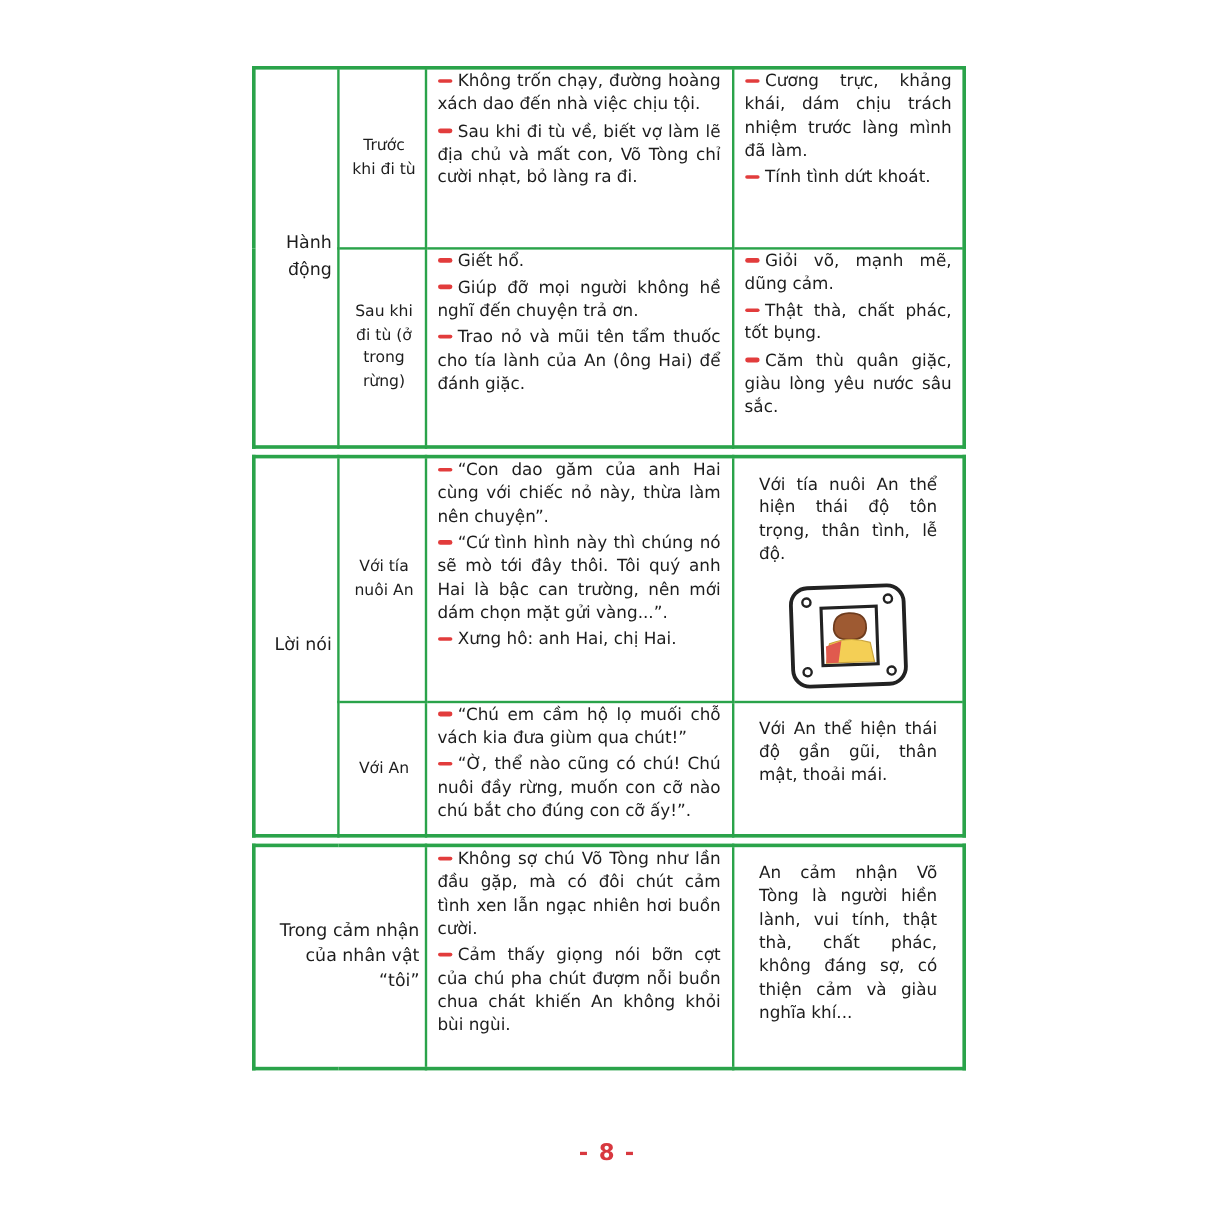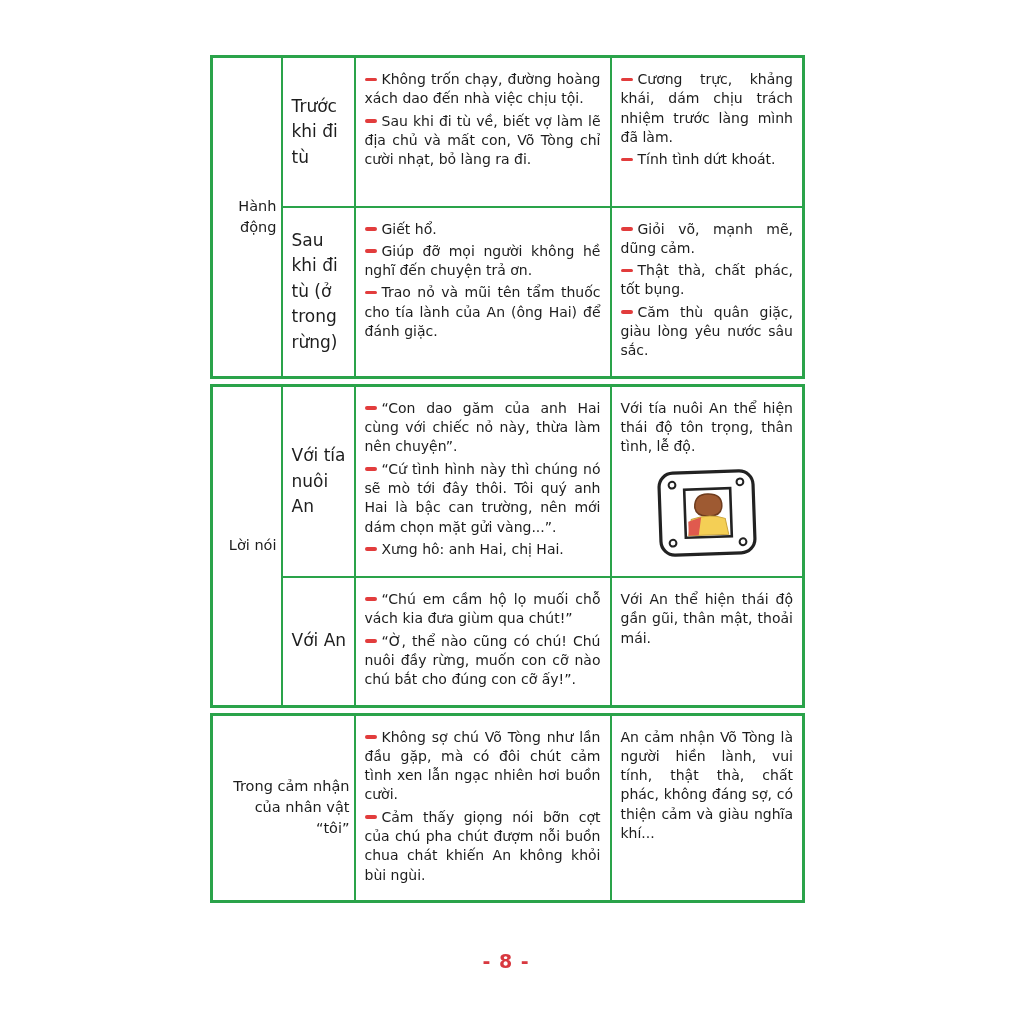--- a/index.html
+++ b/index.html
@@ -22,30 +22,30 @@
   table.sec td{border:2.6px solid var(--border-green);}
   col.w1{width:70px;} col.w2{width:73px;} col.w3{width:256px;} col.w4{width:193px;}
   tr.h150{height:150px;} tr.h166{height:166px;} tr.h188{height:188px;}
   tr.h112{height:112px;} tr.h186{height:186px;} tr.h50{height:50px;}
   td.lab{
     vertical-align:middle;padding:4px 4px 4px 9px;
     font-size:14.5px;line-height:1.45;text-align:right;
   }
   td.sub{
     vertical-align:middle;padding:4px 5px 4px 9px;
-    font-size:17px;line-height:1.5;
+    font-size:13px;line-height:1.5;text-align:center;
   }
-  td.det,td.qua{vertical-align:top;padding:12px 9px;font-size:14px;line-height:1.38;}
+  td.det,td.qua{vertical-align:top;padding:1px 9px;font-size:14px;line-height:1.38;}
   td.sum{vertical-align:middle;padding:5px 11px;font-size:14.5px;line-height:1.4;}
   p.bullet{margin:0 0 3px 0;text-align:justify;}
   p.bullet::before{
     content:"";display:inline-block;width:12px;height:3.5px;border-radius:2px;
     background:var(--dash-red);margin-right:5px;vertical-align:3px;
   }
-  p.qtext{margin:0;text-align:justify;}
+  p.qtext{margin:12px;text-align:justify;}
   .illo-wrap{text-align:center;margin-top:10px;}
   .pageno{
     position:absolute;left:210px;top:950px;width:592px;text-align:center;
     color:var(--page-red);font-weight:bold;font-size:19px;letter-spacing:1px;
   }
 </style>
 </head>
 <body>
 
 <div class="page">

